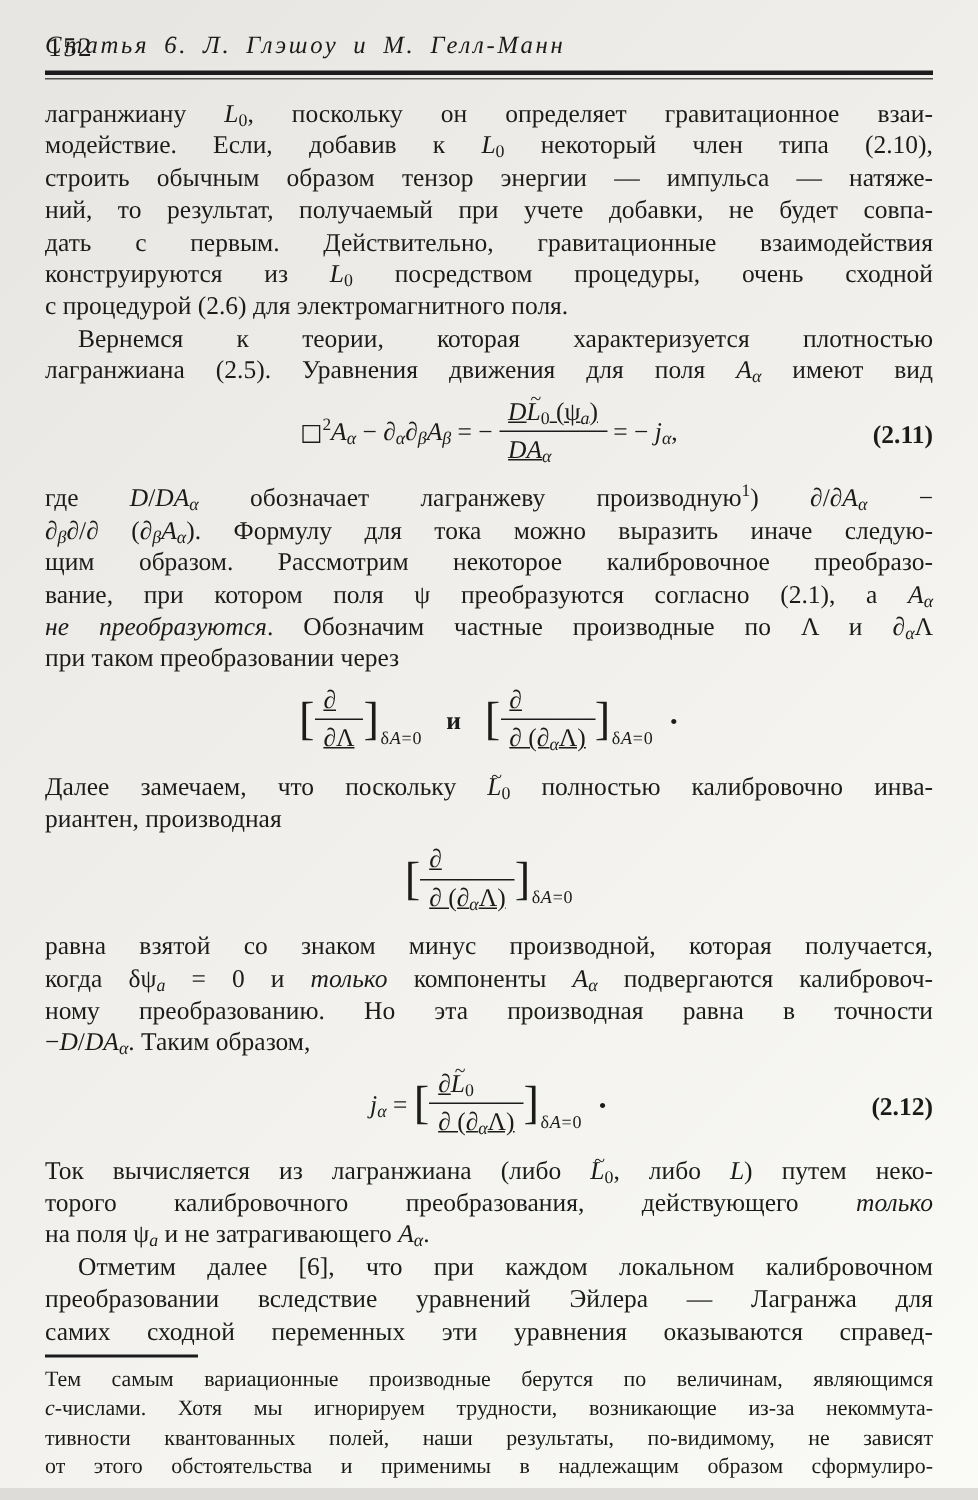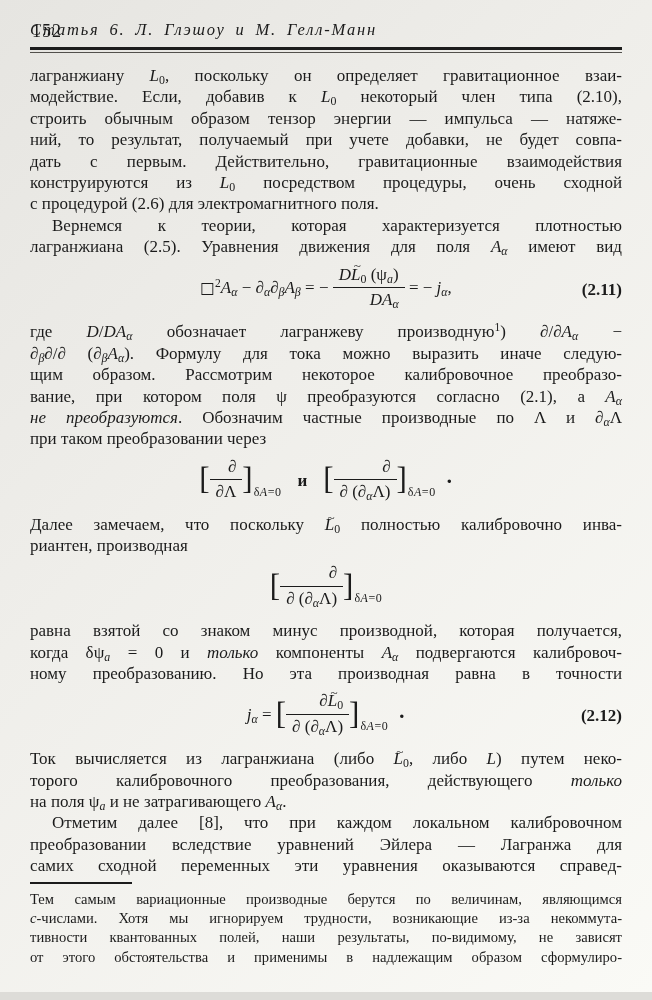--- a/index.html
+++ b/index.html
@@ -21,21 +21,21 @@
          letter-spacing:1.8px;word-spacing:4px;white-space:nowrap;}
   .hrule{margin-top:3px;height:2px;border-top:3px solid #1c1c1c;border-bottom:1px solid #52504c;}
   
   .col{margin-top:12px;font-size:17px;line-height:21.4px;}
   .line{text-align:justify;text-align-last:justify;}
   .line.noju{text-align-last:left;}
   .line.ind{text-indent:22px;}
   
   .eq{position:relative;text-align:center;margin:3px 0;padding:6px 0;}
   .eqnum{position:absolute;right:0;top:50%;transform:translateY(-50%);font-weight:bold;}
-  .fr{display:inline-block;vertical-align:middle;text-align:right;line-height:1.2;position:relative;top:-2px;}
+  .fr{display:inline-block;vertical-align:middle;text-align:left;line-height:1.2;position:relative;top:-2px;text-decoration:underline;}
   .fr .nu{display:block;padding:0 6px 2px 6px;border-bottom:1.4px solid #1b1b1b;}
   .fr .de{display:block;padding:2px 6px 0 6px;}
   .br{display:inline-block;vertical-align:middle;font-size:31px;line-height:1;
       position:relative;top:-3px;font-weight:400;}
   .bs{font-size:12px;font-style:normal;position:relative;top:10px;margin-left:1px;letter-spacing:0.5px;text-align:center;}
   .conj{font-weight:bold;margin:0 16px;}
   .enddot{font-weight:bold;font-size:1.25em;margin-left:10px;vertical-align:middle;}
   .sq{font-family:"DejaVu Sans",sans-serif;font-size:0.92em;}
   
   .tl{position:relative;display:inline-block;}
@@ -76,25 +76,26 @@
       <div class="line">вание, при котором поля ψ преобразуются согласно (2.1), а <i>A</i><sub>α</sub></div>
       <div class="line"><i>не преобразуются</i>. Обозначим частные производные по Λ и ∂<sub>α</sub>Λ</div>
       <div class="line noju">при таком преобразовании через</div>
       <div class="eq"><span><span class="br">[</span><span class="fr"><span class="nu">∂</span><span class="de">∂Λ</span></span><span class="br">]</span><span class="bs">δ<i>A</i>=0</span><span class="conj">и</span><span class="br">[</span><span class="fr"><span class="nu">∂</span><span class="de">∂ (∂<sub>α</sub>Λ)</span></span><span class="br">]</span><span class="bs">δ<i>A</i>=0</span><span class="enddot">·</span></span></div>
       <div class="line">Далее замечаем, что поскольку <span class="tl"><i>L</i></span><sub class="n">0</sub> полностью калибровочно инва-</div>
       <div class="line noju">риантен, производная</div>
       <div class="eq"><span><span class="br">[</span><span class="fr"><span class="nu">∂</span><span class="de">∂ (∂<sub>α</sub>Λ)</span></span><span class="br">]</span><span class="bs">δ<i>A</i>=0</span></span></div>
       <div class="line">равна взятой со знаком минус производной, которая получается,</div>
       <div class="line">когда δψ<sub>a</sub> = 0 и <i>только</i> компоненты <i>A</i><sub>α</sub> подвергаются калибровоч-</div>
       <div class="line">ному преобразованию. Но эта производная равна в точности</div>
+      <div class="line noju">−<i>D</i>/<i>DA</i><sub>α</sub>. Таким образом,</div>
       <div class="eq"><span><i>j</i><sub>α</sub> = <span class="br">[</span><span class="fr"><span class="nu">∂<span class="tl"><i>L</i></span><sub class="n">0</sub></span><span class="de">∂ (∂<sub>α</sub>Λ)</span></span><span class="br">]</span><span class="bs">δ<i>A</i>=0</span><span class="enddot">·</span></span><span class="eqnum">(2.12)</span></div>
       <div class="line">Ток вычисляется из лагранжиана (либо <span class="tl"><i>L</i></span><sub class="n">0</sub>, либо <i>L</i>) путем неко-</div>
       <div class="line">торого калибровочного преобразования, действующего <i>только</i></div>
       <div class="line noju">на поля ψ<sub>a</sub> и не затрагивающего <i>A</i><sub>α</sub>.</div>
-      <div class="line ind">Отметим далее [8], что при каждом локальном калибровочном</div>
+      <div class="line ind">Отметим далее [6], что при каждом локальном калибровочном</div>
       <div class="line">преобразовании вследствие уравнений Эйлера — Лагранжа для</div>
       <div class="line">самих сходной переменных эти уравнения оказываются справед-</div>
     </div>
   <div class="fnrule"></div>
   <div class="fn">
       <div class="fline">Тем самым вариационные производные берутся по величинам, являющимся</div>
       <div class="fline"><i>c</i>-числами. Хотя мы игнорируем трудности, возникающие из-за некоммута-</div>
       <div class="fline">тивности квантованных полей, наши результаты, по-видимому, не зависят</div>
       <div class="fline">от этого обстоятельства и применимы в надлежащим образом сформулиро-</div>
     </div>

